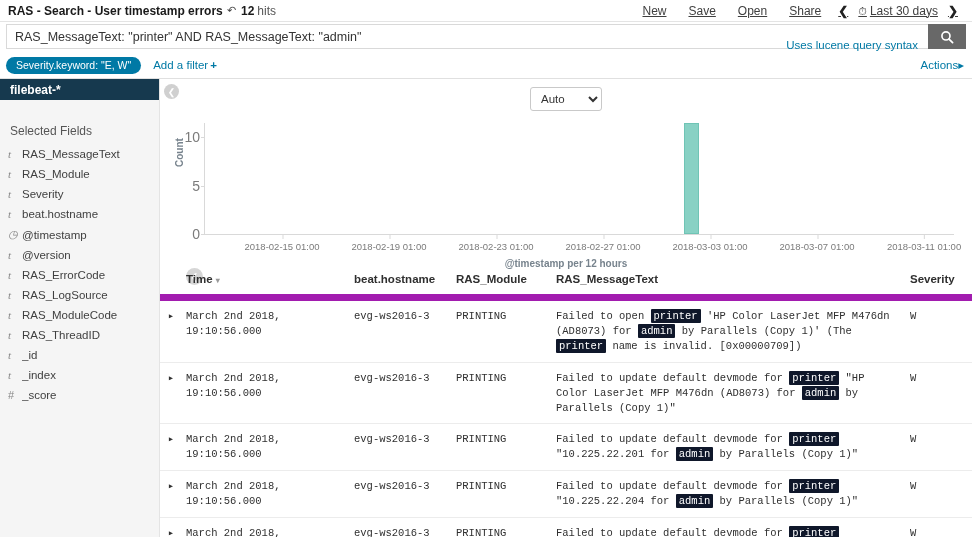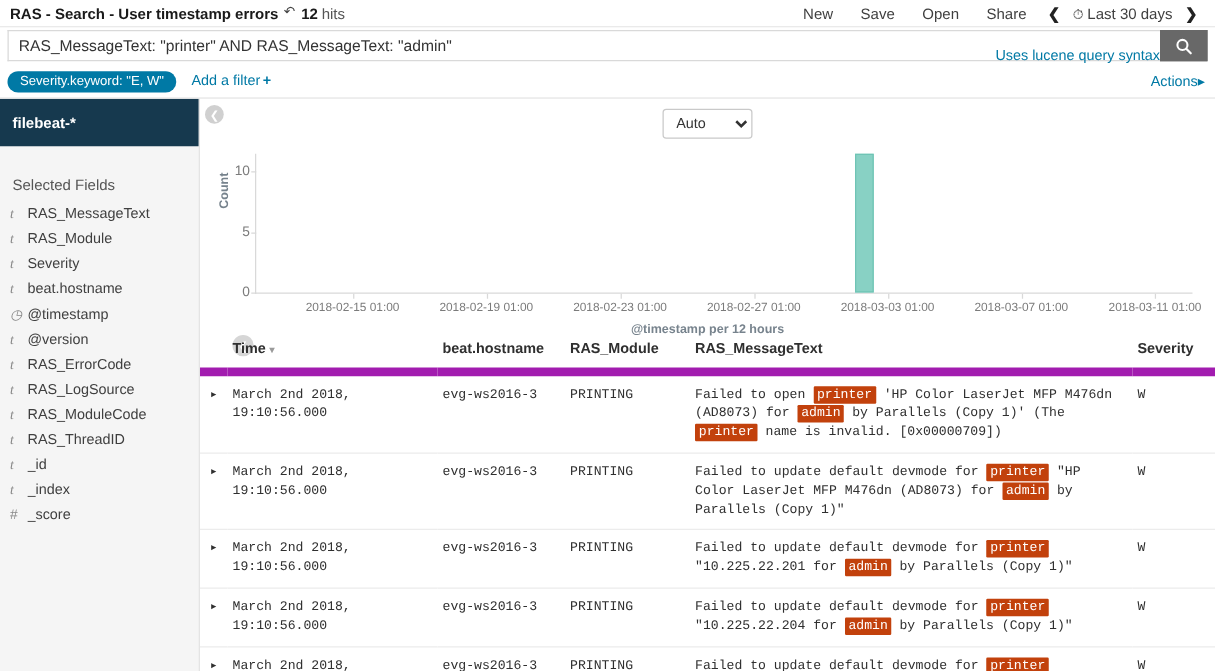--- a/index.html
+++ b/index.html
@@ -37,20 +37,21 @@
     transform: scaleX(-1);
   }
   .hits-count { font-size: 12px; font-weight: bold; color: #1a1a1a; }
   .hits-label { font-size: 12px; color: #555; margin-left: 3px; }
   .topbar-spacer { flex: 1 1 auto; }
   .topnav {
     display: flex;
     align-items: flex-end;
     gap: 0px;
     font-size: 12px;
+    text-decoration: underline;
   }
   .topnav a {
     color: #3f3f3f;
     text-decoration: none;
     padding: 2px 11px;
     white-space: nowrap;
   }
   .time-arrow {
     color: #222;
     font-size: 12px;
@@ -89,20 +90,21 @@
     outline: none;
     font-size: 12.5px;
     color: #333;
     padding: 0 8px;
     background: transparent;
     font-family: "Liberation Sans", sans-serif;
   }
   .lucene-hint {
     font-size: 11.5px;
     color: #0079a5;
+    padding-right: 10px;
     white-space: nowrap;
     cursor: pointer;
     margin-top: 16px;
   }
   .search-btn {
     width: 38px;
     background: #686868;
     border: 1px solid #686868;
     color: #fff;
     display: flex;
@@ -156,21 +158,21 @@
     background: #f5f5f5;
     border-right: 1px solid #e4e4e4;
     overflow: hidden;
   }
   .index-pattern {
     background: #16394e;
     color: #fff;
     font-size: 12px;
     font-weight: bold;
     padding: 8px 10px;
-    height: 38px;
+    height: 21px;
     display: flex;
     align-items: center;
     cursor: pointer;
   }
   .field-group-head {
     display: flex;
     align-items: center;
     font-size: 12px;
     color: #555;
     padding: 24px 10px 6px 10px;
@@ -269,21 +271,21 @@
   .plot {
     position: absolute;
     left: 28px; right: 2px; top: 8px; bottom: 28px;
     border-left: 1px solid #d9d9d9;
     border-bottom: 1px solid #d9d9d9;
   }
   .ytick {
     position: absolute;
     right: 100%;
     margin-right: 5px;
-    font-size: 11px;
+    font-size: 14px;
     color: #7b7b7b;
     transform: translateY(-50%);
     white-space: nowrap;
   }
   .ytick::after {
     content: "";
     position: absolute;
     left: 100%;
     top: 50%;
     width: 4px;
@@ -380,21 +382,21 @@
     cursor: pointer;
     padding-top: 9px;
   }
   col.c-exp  { width: 22px; }
   col.c-time { width: 168px; }
   col.c-host { width: 102px; }
   col.c-mod  { width: 100px; }
   col.c-msg  { width: auto; }
   col.c-sev  { width: 66px; }
   .hl {
-    background: #c2410c;
+    background: #0f172a;
     color: #ffffff;
     padding: 1px 3px;
     border-radius: 1px;
   }
   .msg-cell { padding-right: 14px; }
 </style>
 </head>
 <body>
 
 <div class="topbar">

